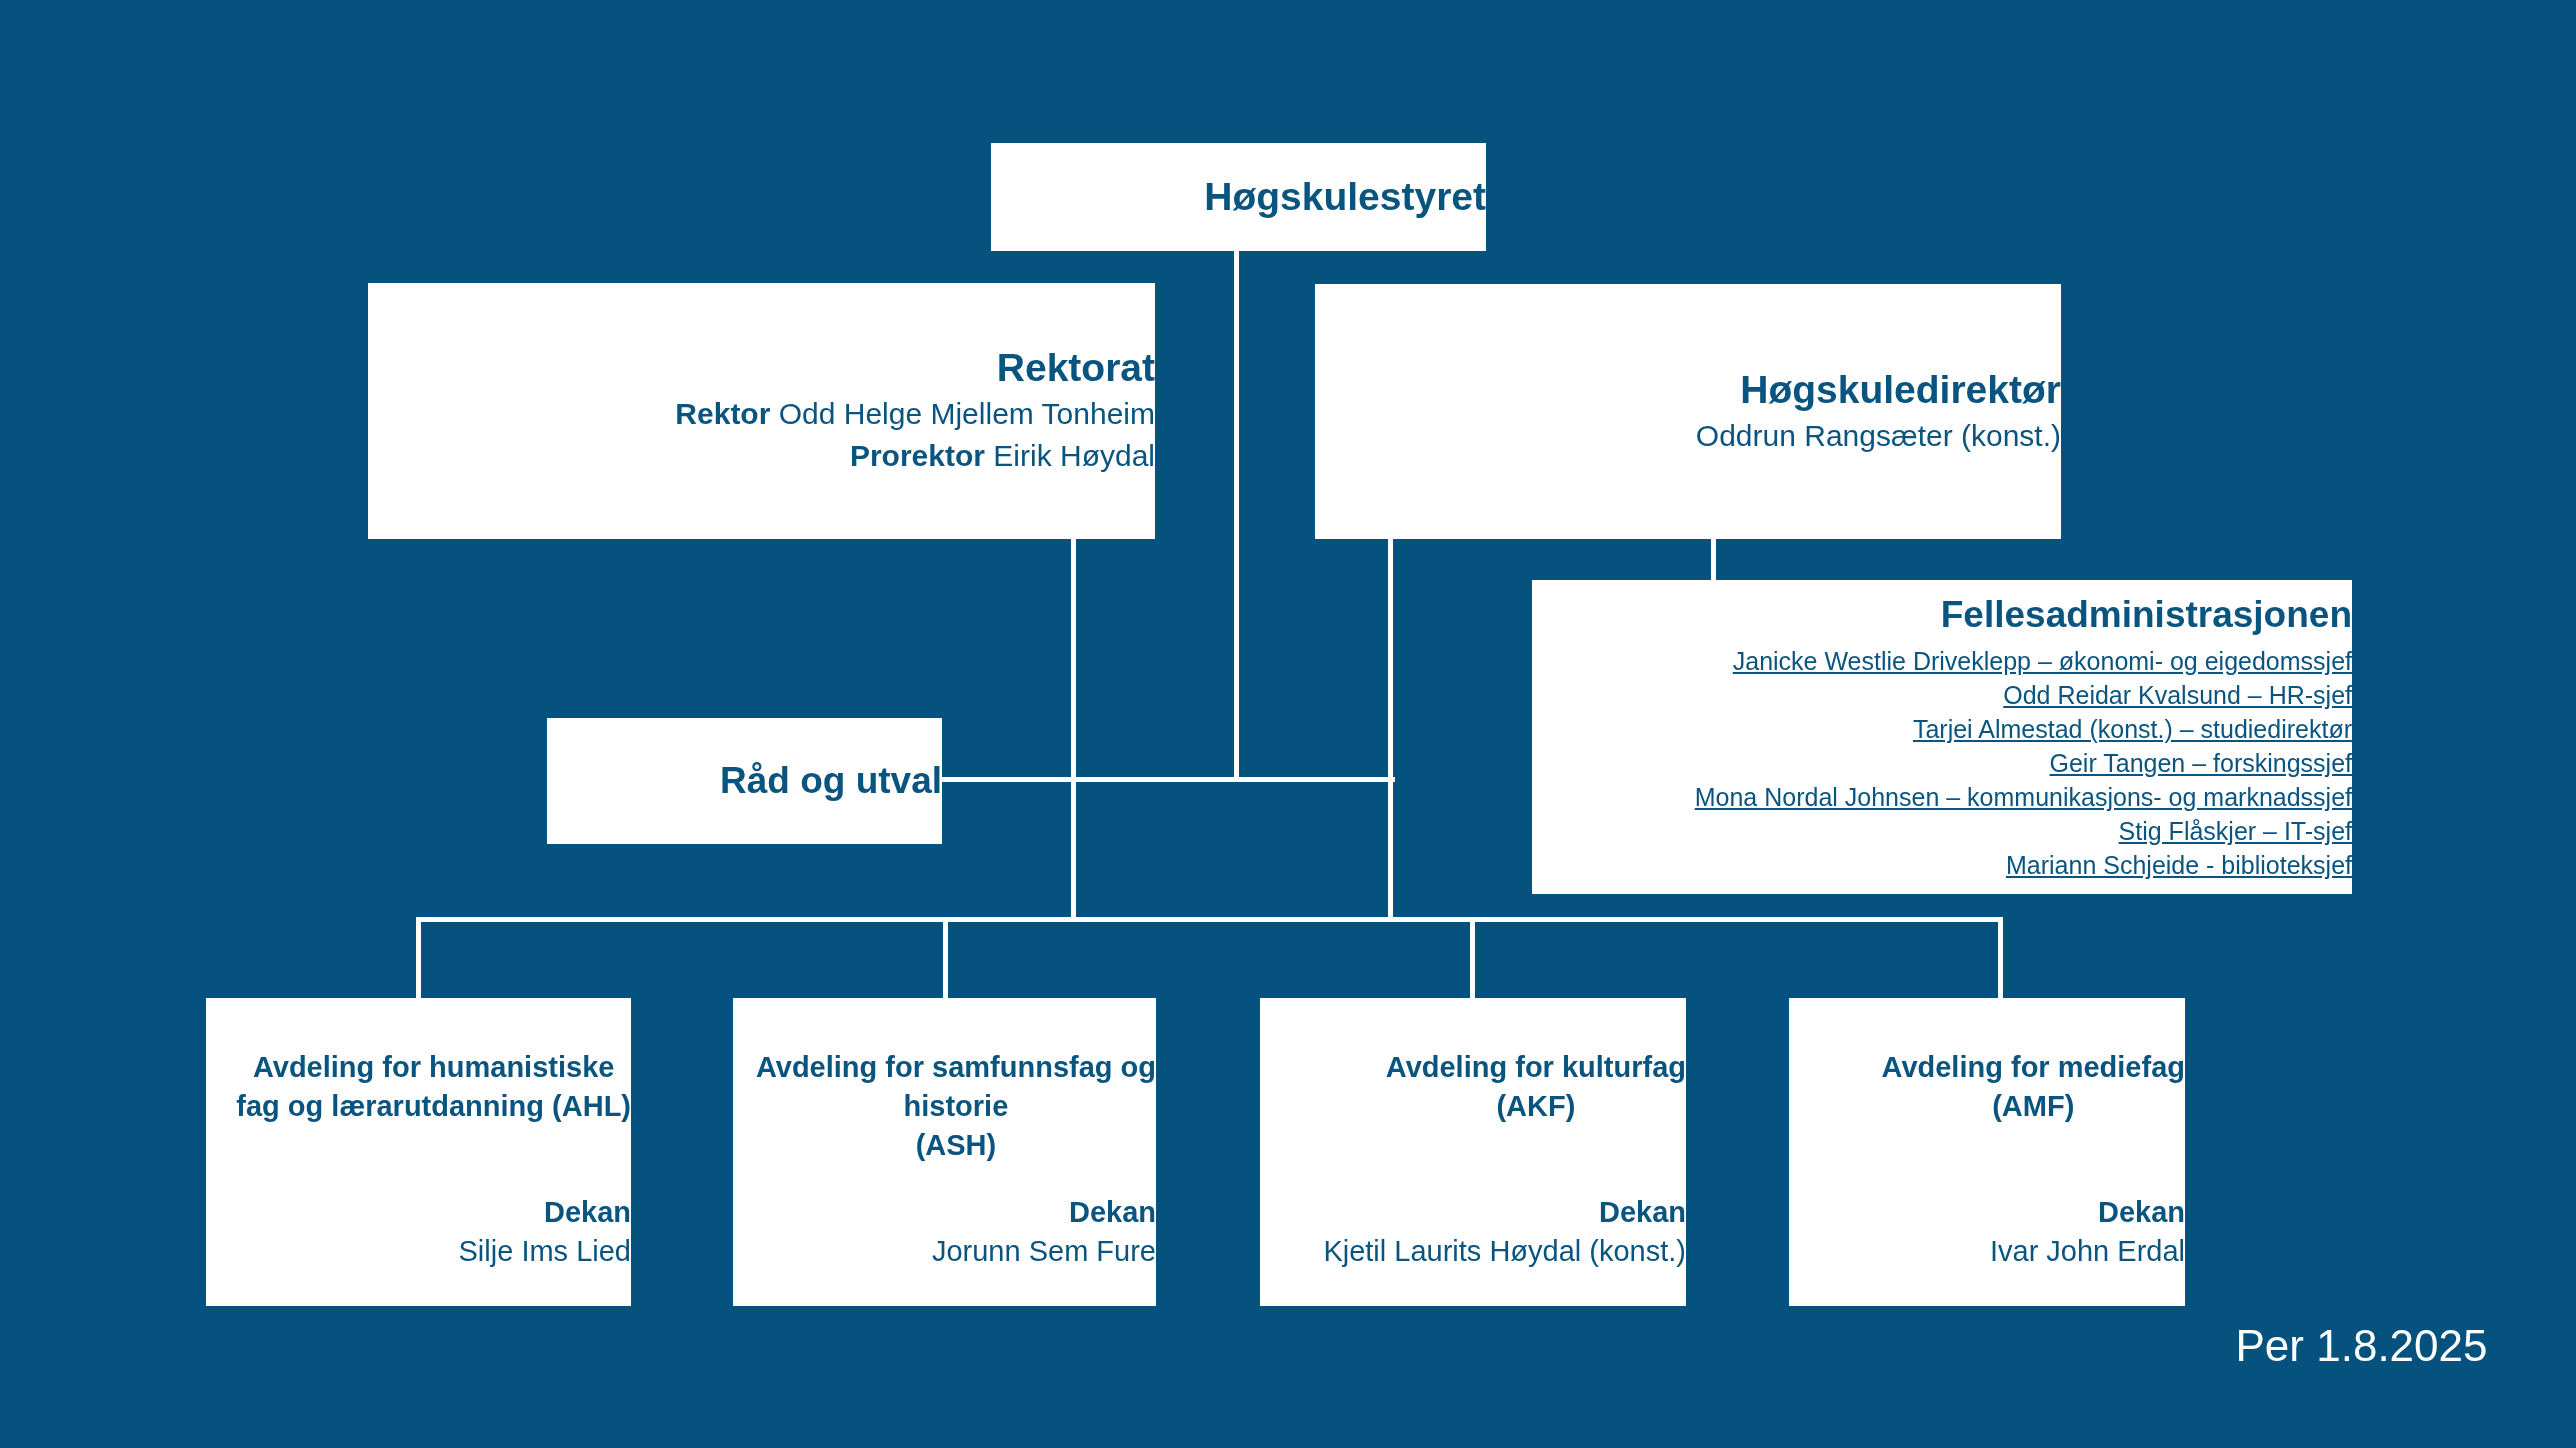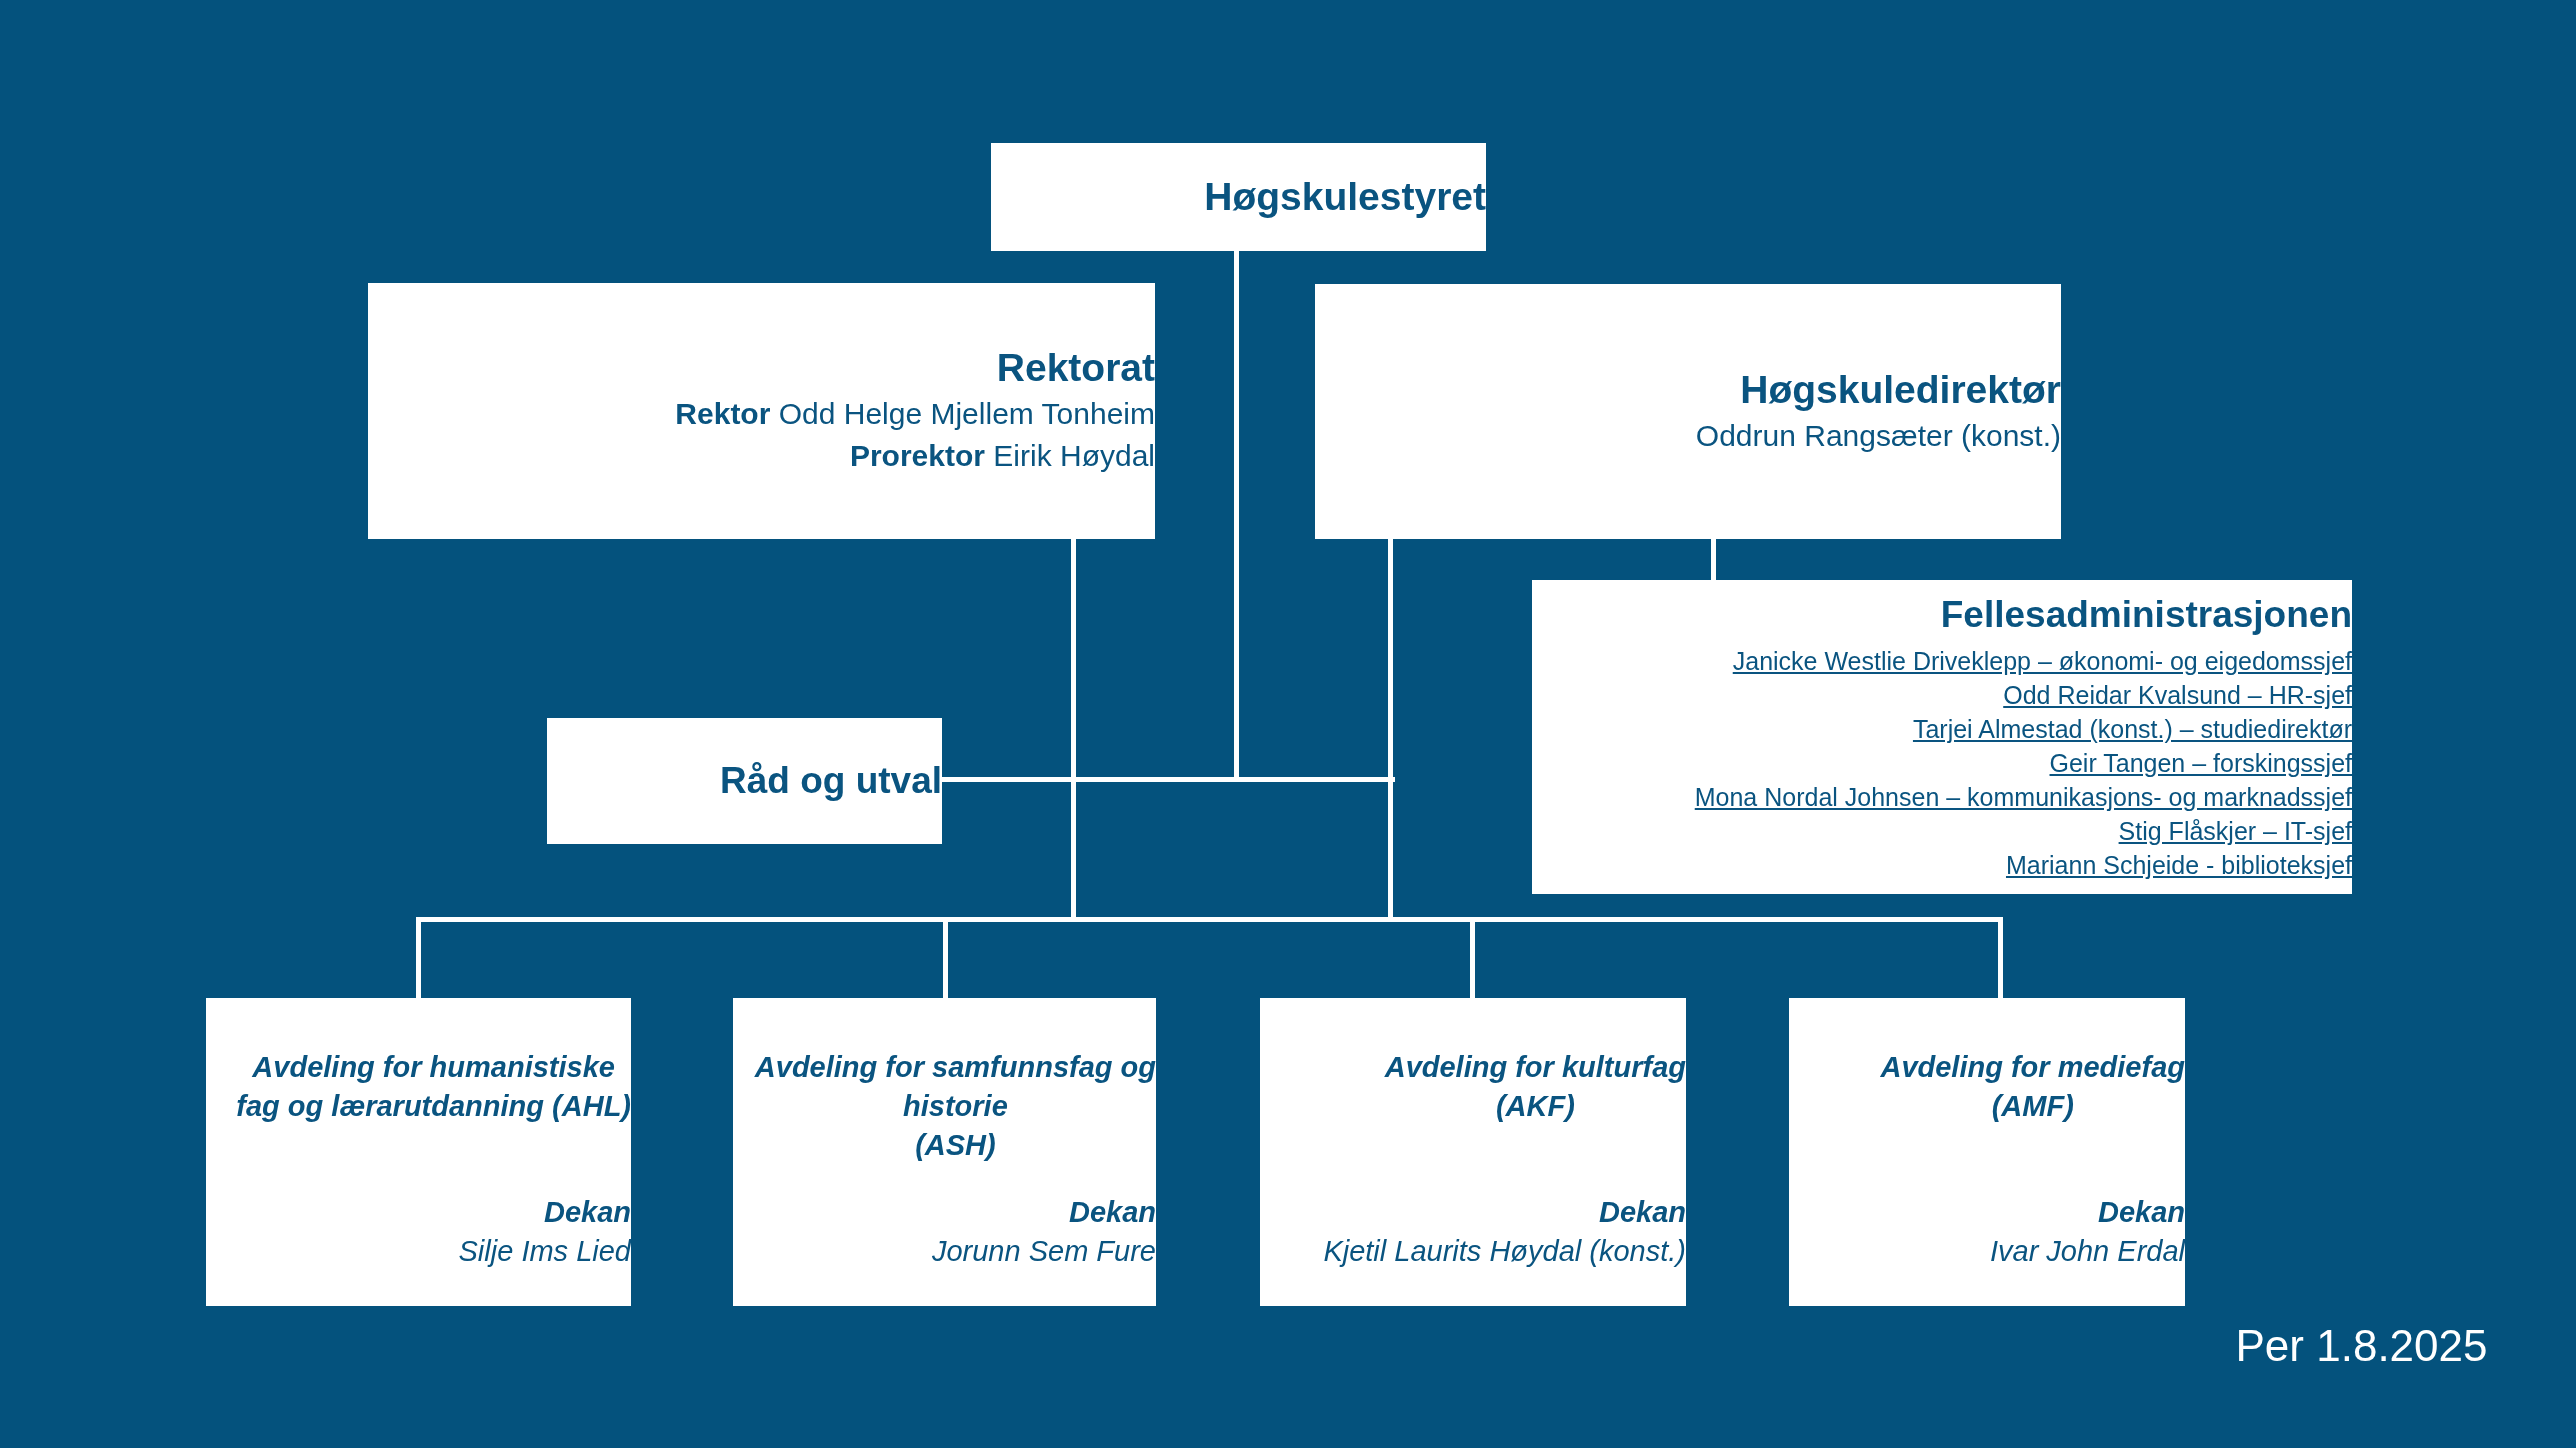--- a/index.html
+++ b/index.html
@@ -31,21 +31,21 @@
   
   #box-direktor{left:1315px;top:284px;width:746px;height:255px;}
   
   #box-fellesadmin{left:1519px;top:580px;width:820px;height:314px;justify-content:flex-start;padding-top:11.6px;margin-left:13px;}
   #box-fellesadmin .node-title{font-size:37px;margin-bottom:5.8px;}
   #box-fellesadmin .member{font-size:25px;line-height:34px;text-decoration:underline;}
   
   #box-rad{left:547px;top:718px;width:395px;height:126px;}
   #box-rad .node-title{font-size:37px;}
   
-  .dept{top:998px;height:308px;justify-content:flex-start;padding-top:50px;font-style:italic;}
+  .dept{top:998px;height:308px;justify-content:flex-start;padding-top:50px;}
   #box-dept0{left:206px;width:425px;}
   #box-dept1{left:733px;width:423px;}
   #box-dept2{left:1260px;width:426px;}
   #box-dept3{left:1789px;width:396px;}
   .dept-title{font-weight:bold;font-size:29px;line-height:39px;height:145px;}
   .dept-role{font-weight:bold;font-size:29px;line-height:39px;}
   .dept-name{font-size:29px;line-height:39px;}
 
   
   #line-board-drop{left:1234px;top:249px;width:4.8px;height:531px;}

